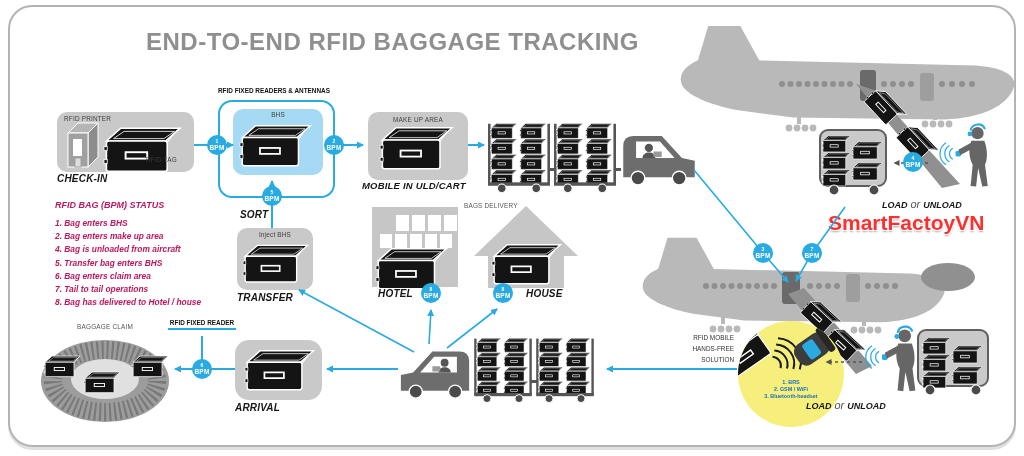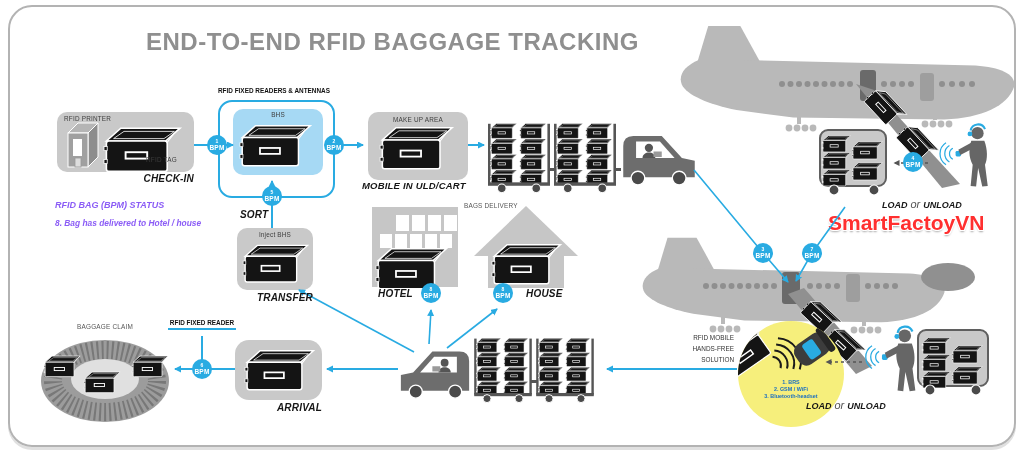--- a/index.html
+++ b/index.html
@@ -4,26 +4,26 @@
 <style>
   html,body{margin:0;padding:0;background:#fff;font-family:"Liberation Sans",sans-serif;}
   #stage{position:relative;width:1024px;height:456px;background:#fff;overflow:hidden;}
   #frame{position:absolute;left:8px;top:5px;right:8px;bottom:9px;border:2px solid #b3b3b3;border-radius:24px;box-shadow:0 3px 0 rgba(0,0,0,.12);}
   .box{position:absolute;background:#c9c9c9;border-radius:10px;}
   .bluebox{position:absolute;border:2px solid #29abe2;border-radius:14px;background:transparent;}
   .bhsbox{position:absolute;background:#a6d9f4;border-radius:10px;}
   .lbl{position:absolute;font-size:6.4px;color:#3d3d3d;letter-spacing:.2px;white-space:nowrap;}
   .lblc{text-align:center;}
   .cap{position:absolute;font-size:10px;font-weight:bold;font-style:italic;color:#161616;letter-spacing:.2px;white-space:nowrap;}
-  .capc{text-align:right;}
+  .capc{text-align:left;}
   .hdr{position:absolute;font-size:6.4px;font-weight:bold;color:#111;white-space:nowrap;}
   #title{position:absolute;left:146px;top:28px;font-size:24px;font-weight:bold;color:#8f8f8f;letter-spacing:.5px;white-space:nowrap;}
   #brand{position:absolute;left:828px;top:211px;font-size:21px;font-weight:bold;color:#ff2f2f;white-space:nowrap;
          text-shadow:-1px -1px 0 #fff,1px -1px 0 #fff,-1px 1px 0 #fff,1px 1px 0 #fff,0 2px 2px rgba(0,0,0,.35);}
-  #status{position:absolute;left:55px;top:200px;color:#8b5cf6;font-style:italic;font-weight:bold;}
+  #status{position:absolute;left:55px;top:200px;color:#be185d;font-style:italic;font-weight:bold;}
   #status .h{font-size:9px;margin-bottom:7px;}
   #status .it{font-size:8.4px;line-height:13.2px;white-space:nowrap;}
   .badge{position:absolute;width:20px;height:20px;border-radius:50%;background:#29abe2;color:#fff;
          display:flex;flex-direction:column;align-items:center;justify-content:center;z-index:6;}
   .badge .n{font-size:5px;line-height:5px;font-weight:bold;}
   .badge .t{font-size:6.5px;line-height:7px;font-weight:bold;letter-spacing:.2px;}
   #scene{position:absolute;left:0;top:0;z-index:4;pointer-events:none;}
   .z2{z-index:2;} .z5{z-index:5;}
   #reader-lbl{border-bottom:2px solid #29abe2;padding-bottom:2px;text-align:center;}
   .lu .li{font-size:9px;font-weight:bold;font-style:italic;color:#161616;}
@@ -360,20 +360,26 @@
     <div>SOLUTION</div>
   </div>
   <div id="circle-txt">
     <div>1. BRS</div>
     <div>2. GSM / WiFi</div>
     <div>3. Bluetooth-headset</div>
   </div>
 
   <div id="status">
     <div class="h">RFID BAG (BPM) STATUS</div>
+    <div class="it">1. Bag enters BHS</div>
+    <div class="it">2. Bag enters make up area</div>
+    <div class="it">4. Bag is unloaded from aircraft</div>
+    <div class="it">5. Transfer bag enters BHS</div>
+    <div class="it">6. Bag enters claim area</div>
+    <div class="it">7. Tail to tail operations</div>
     <div class="it">8. Bag has delivered to Hotel / house</div>
   </div>
 
   <div class="badge" style="left:207px;top:135px;">
       <span class="n">1</span>
       <span class="t">BPM</span>
     </div>
   <div class="badge" style="left:324px;top:135px;">
       <span class="n">2</span>
       <span class="t">BPM</span>

